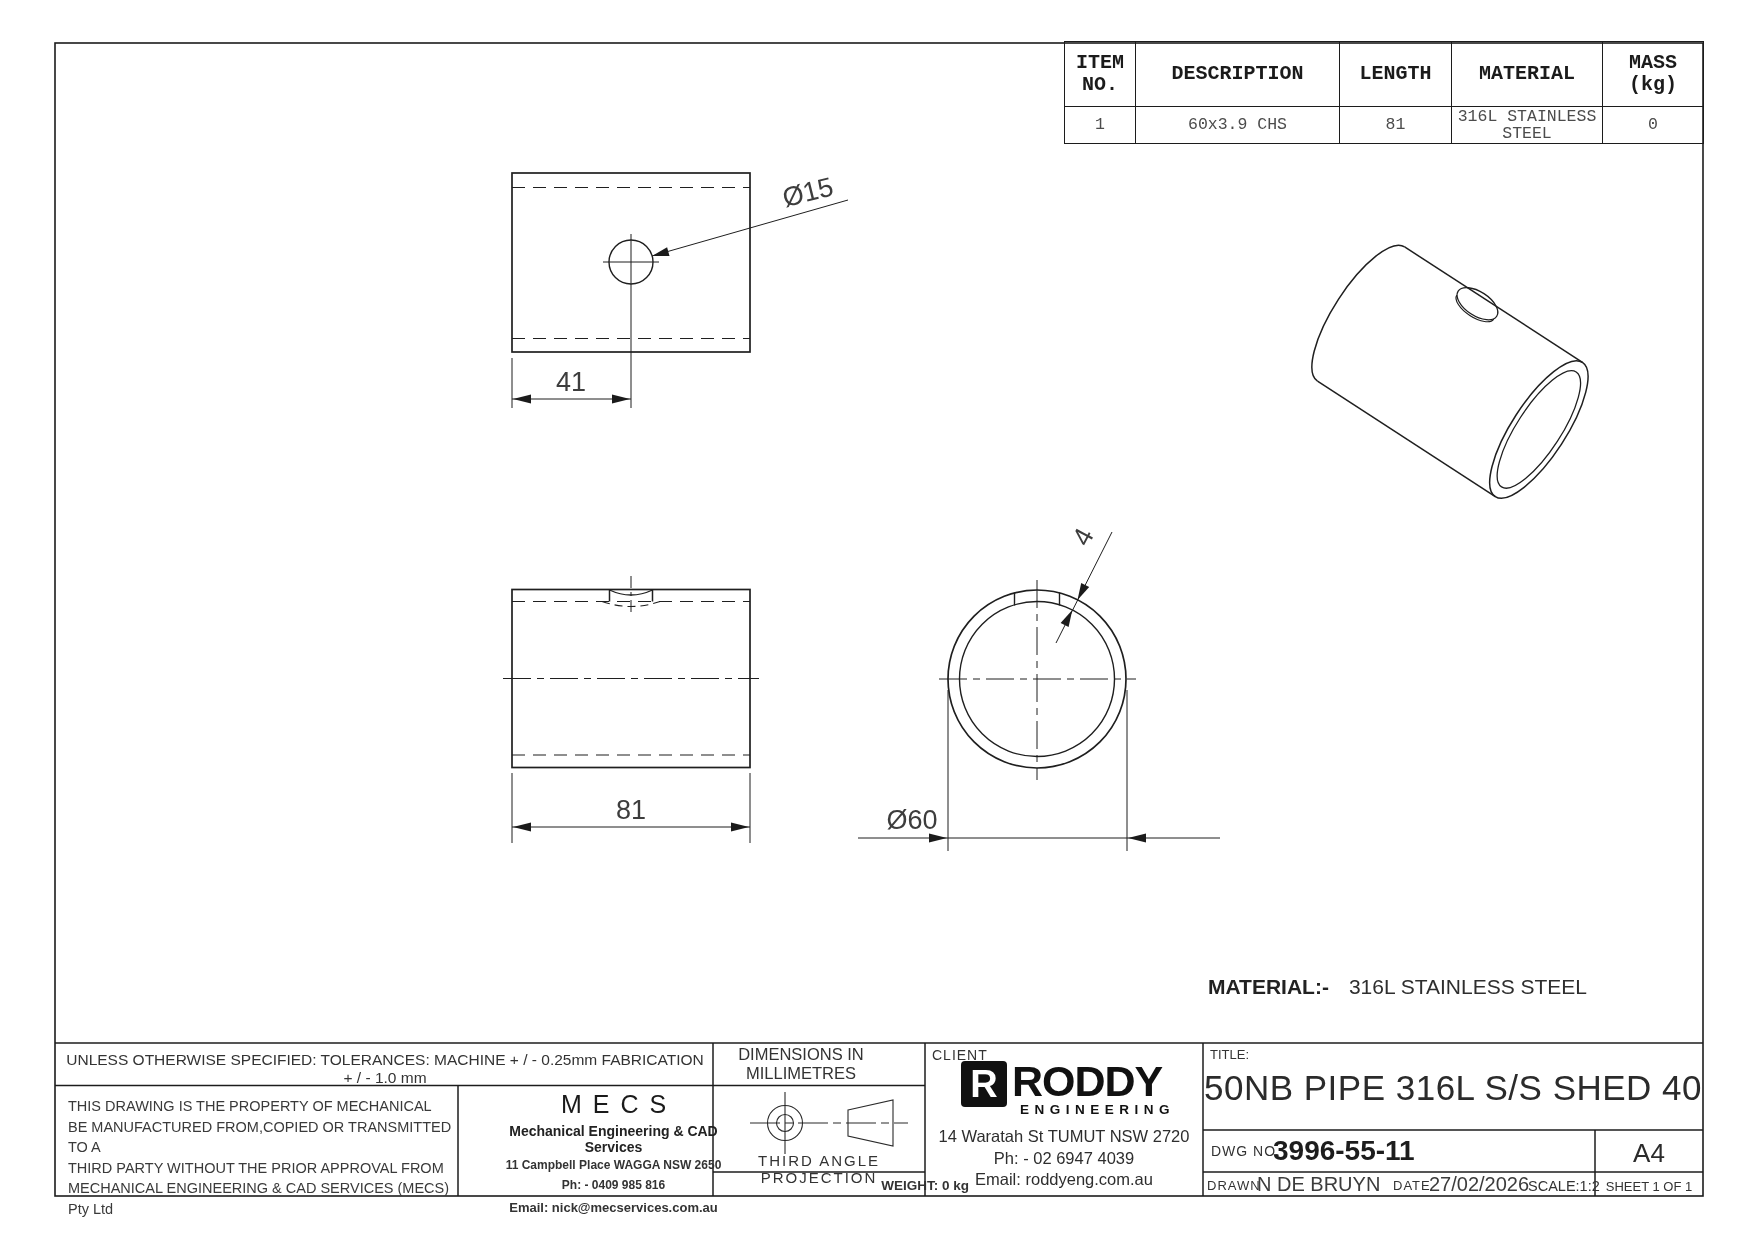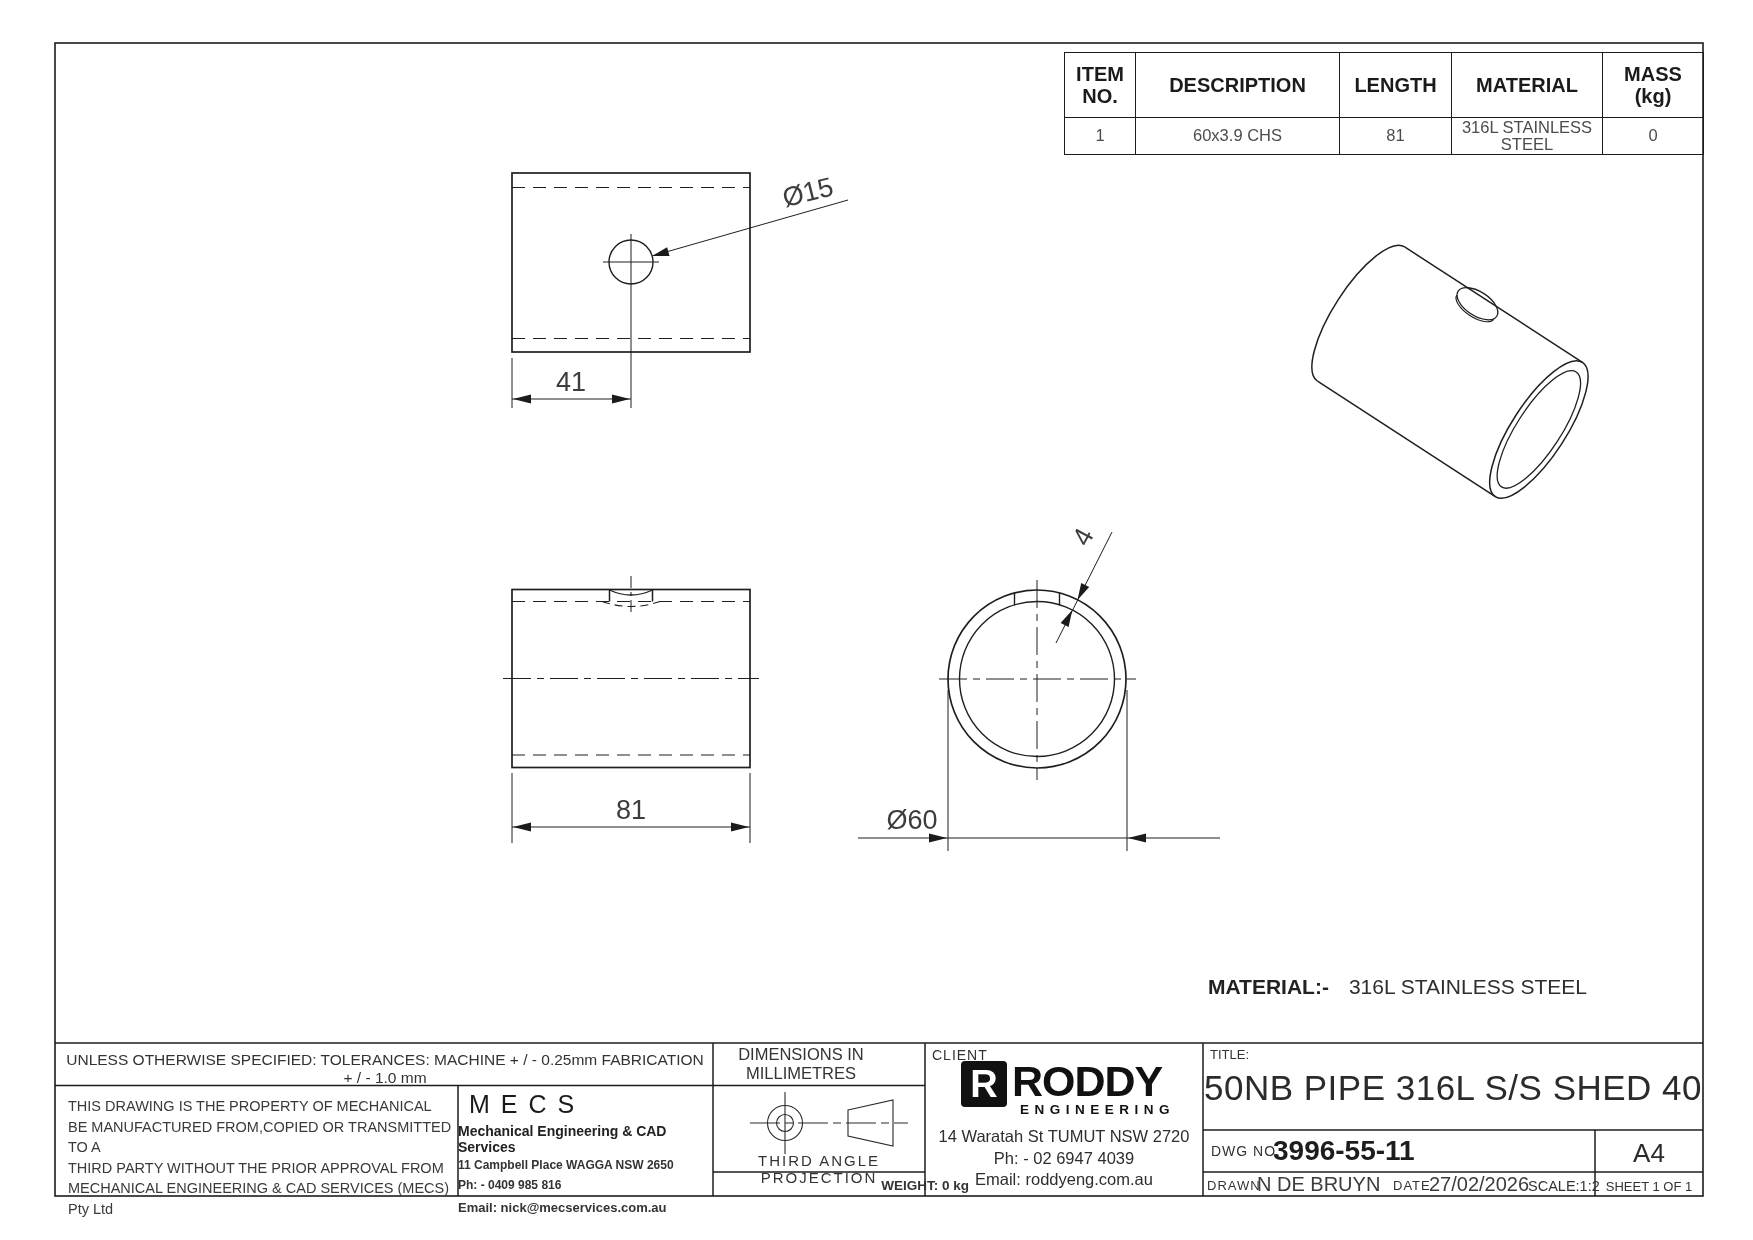--- a/index.html
+++ b/index.html
@@ -4,30 +4,30 @@
 <style>
   html,body{margin:0;padding:0;background:#fff;}
   .sheet{position:relative;width:1753px;height:1240px;background:#fff;
          font-family:"Liberation Sans",sans-serif;color:#222;overflow:hidden;}
   svg{position:absolute;left:0;top:0;}
   svg text{font-family:"Liberation Sans",sans-serif;}
   .dim{font-size:27px;fill:#3d3d3d;}
   .abs{position:absolute;}
 
   
-  table.parts{position:absolute;left:1064px;top:52px;border-collapse:collapse;table-layout:fixed;}
+  table.parts{position:absolute;left:1064px;top:41px;border-collapse:collapse;table-layout:fixed;font-family:Liberation Mono, monospace;}
   table.parts td{border:1.6px solid #1c1c1c;text-align:center;vertical-align:middle;padding:0 2px;}
   table.parts tr.hdr td{height:64px;font-weight:bold;font-size:20px;color:#1b1b1b;line-height:1.1;}
   table.parts tr.data td{height:36px;font-size:16.5px;color:#4c4c4c;line-height:1.05;}
 
   
   .tol{left:60px;top:1051px;width:650px;text-align:center;font-size:15.5px;color:#333;}
   .dimnote{left:713px;top:1045px;width:176px;text-align:center;font-size:16.5px;line-height:19px;color:#333;}
   .prop{left:68px;top:1096px;width:386px;font-size:14.5px;line-height:20.6px;color:#3a3a3a;}
-  .mecs{left:458px;top:1090px;width:255px;text-align:left;color:#222;}
+  .mecs{left:458px;top:1090px;width:255px;text-align:center;color:#222;padding-left:28px;}
   .mecs .logo{font-size:25px;letter-spacing:11px;padding-left:11px;color:#1a1a1a;}
   .mecs .name{font-size:14px;font-weight:bold;margin-top:4px;}
   .mecs .addr{font-size:12px;font-weight:bold;margin-top:3px;color:#333;}
   .mecs .ph{font-size:12px;font-weight:bold;margin-top:6px;color:#333;}
   .mecs .em{font-size:13px;font-weight:bold;margin-top:8px;color:#333;}
   .projlbl{left:713px;top:1152px;width:212px;text-align:center;font-size:15px;letter-spacing:2px;color:#333;}
   .weight{left:713px;top:1178px;width:256px;text-align:right;font-size:13.5px;font-weight:bold;color:#333;}
   .clientlbl{left:932px;top:1047px;font-size:14px;letter-spacing:1px;color:#333;}
   .rlogo{left:933px;top:1061px;width:270px;display:flex;justify-content:center;align-items:flex-start;gap:5px;}
   .rbox{width:46px;height:46px;background:#111;color:#fff;font-weight:bold;font-size:38px;

